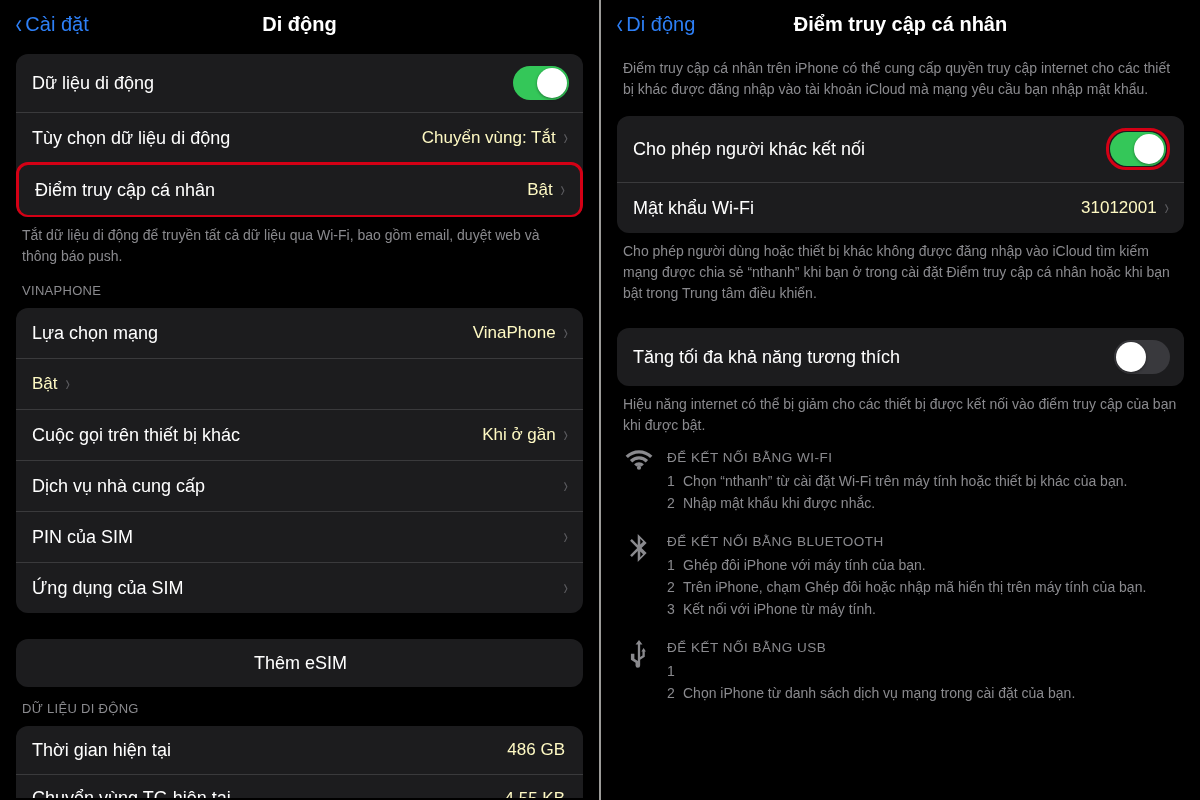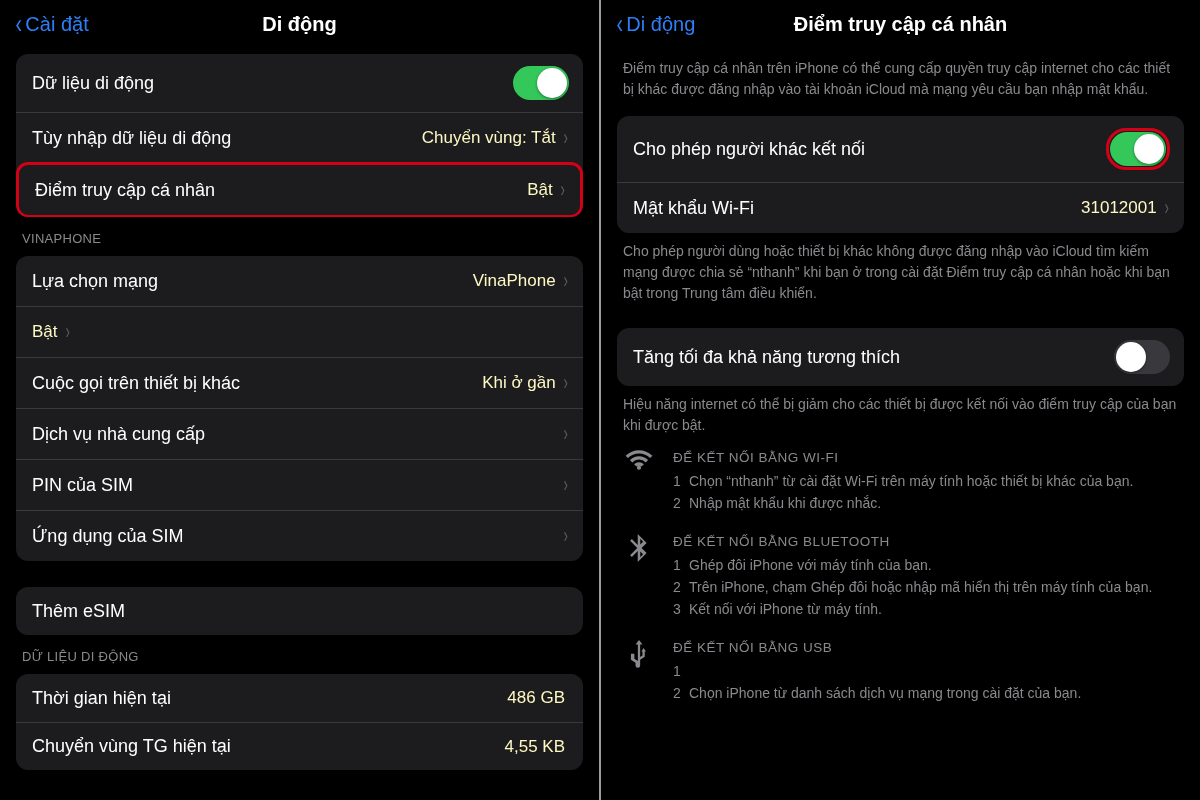--- a/index.html
+++ b/index.html
@@ -75,23 +75,23 @@
     margin: -1px 0;
   }
   .highlight-toggle {
     border: 3px solid #d40015; border-radius: 20px;
     padding: 1px;
   }
   .footer-note {
     color: #8a8a8e; font-size: 14px; line-height: 1.5;
     padding: 8px 20px 2px 20px;
   }
-  .link-blue { color: #2d7ff6; }
+  .link-blue { color: #2d7ff6; text-align: center; }
   .instr {
-    display: flex; gap: 18px;
+    display: flex; gap: 12px;
     padding: 10px 20px 8px 20px;
     color: #8a8a8e; font-size: 14px; line-height: 1.55;
   }
   .instr .icon { width: 32px; flex-shrink: 0; display:flex; justify-content:center; padding-top:2px; }
   .instr .head { text-transform: uppercase; letter-spacing: 0.5px; margin-bottom: 2px; font-size: 13.5px; }
   .instr ol { list-style: none; }
   .instr li { display:flex; gap:6px; }
   .instr li .n { min-width: 10px; }
   svg { fill: #8a8a8e; }
 </style>
@@ -108,30 +108,31 @@
   </div>
 
   <div class="group">
     <div class="row">
       <span class="label">Dữ liệu di động</span>
       <div class="toggle on">
           <div class="knob"></div>
         </div>
     </div>
     <div class="row">
-      <span class="label">Tùy nhập dữ liệu di động</span>
+      <span class="label">Tùy chọn dữ liệu di động</span>
       <span class="value">Chuyển vùng: Tắt</span>
       <span class="chev">›</span>
     </div>
     <div class="row highlight-row">
       <span class="label">Điểm truy cập cá nhân</span>
       <span class="value">Bật</span>
       <span class="chev">›</span>
     </div>
   </div>
+  <div class="footer-note">Tắt dữ liệu di động để truyền tất cả dữ liệu qua Wi-Fi, bao gồm email, duyệt web và thông báo push.</div>
 
   <div class="section-header">VINAPHONE</div>
   <div class="group">
     <div class="row">
       <span class="label">Lựa chọn mạng</span>
       <span class="value">VinaPhone</span>
       <span class="chev">›</span>
     </div>
     <div class="row">
       <span class="value">Bật</span>

